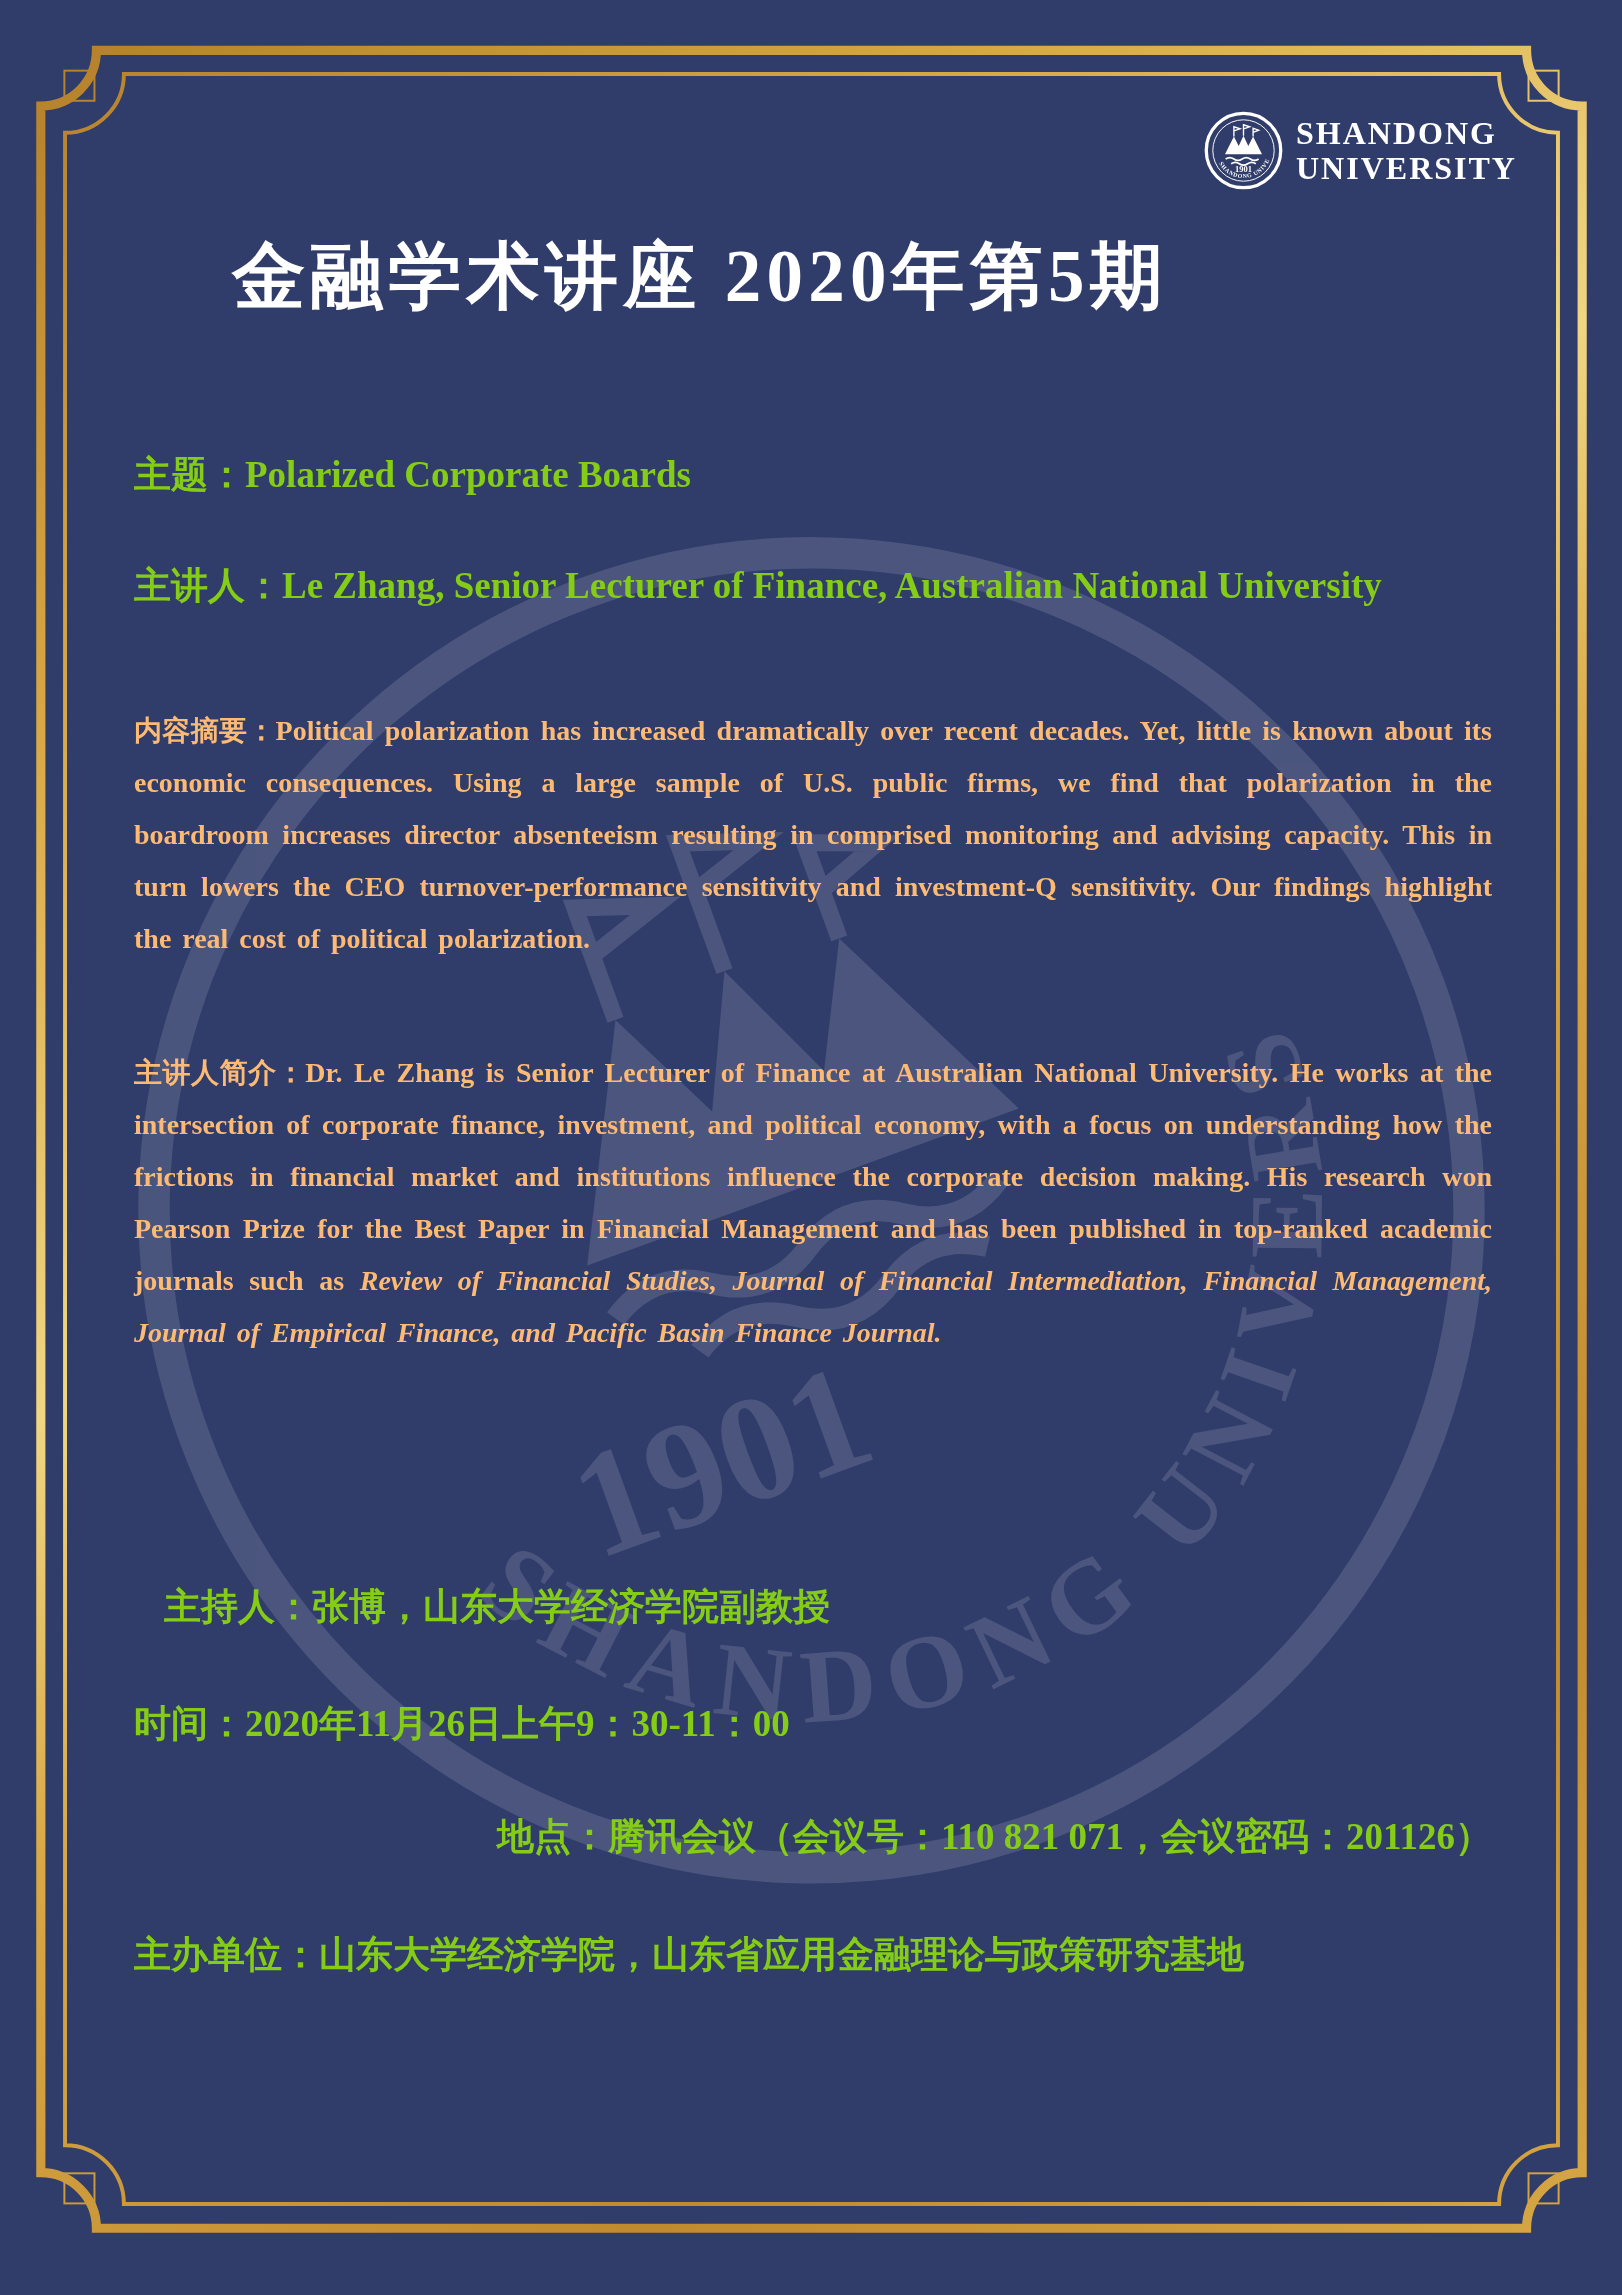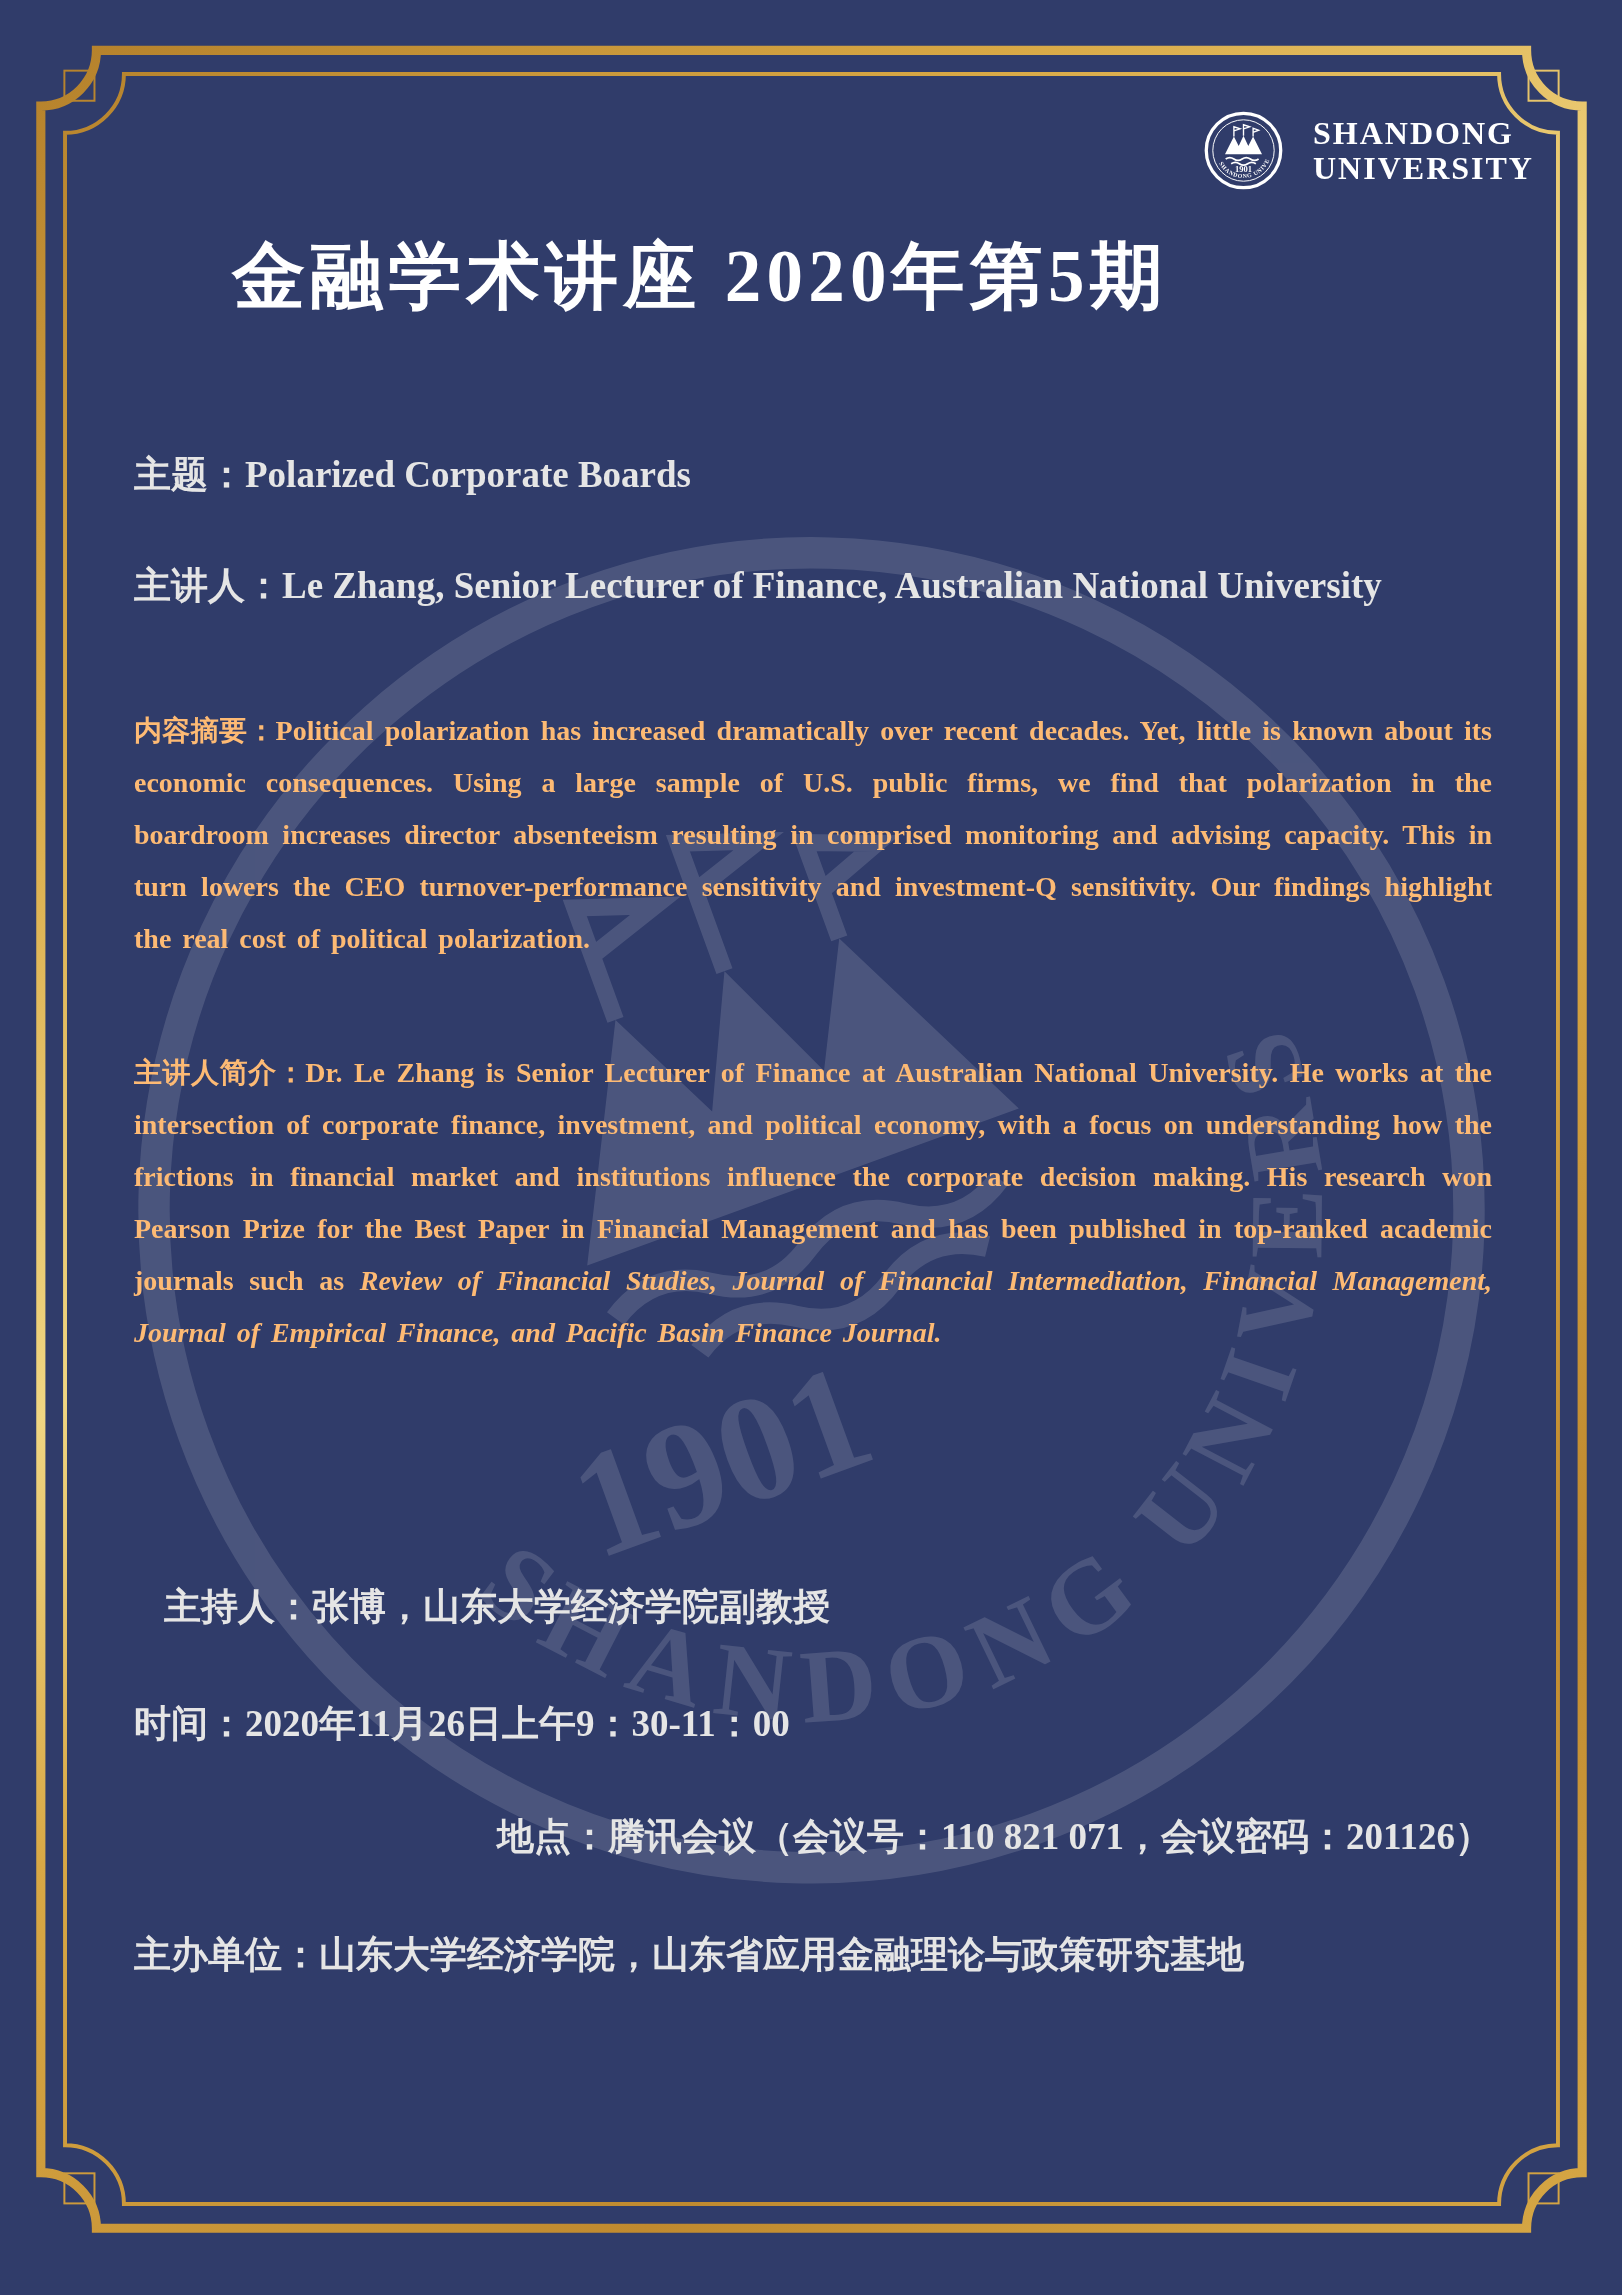--- a/index.html
+++ b/index.html
@@ -14,33 +14,33 @@
   svg.layer{position:absolute;left:0;top:0;}
   .poster-title{
     position:absolute;left:0;top:228px;width:1400px;
     text-align:center;
     font-size:73px;font-weight:bold;letter-spacing:5.2px;
     color:#ffffff;
   }
   .row{
     position:absolute;left:134px;width:1358px;
     font-size:37px;font-weight:bold;line-height:1.25;
-    color:#e5e5e5;white-space:nowrap;
+    color:#84cc16;white-space:nowrap;
   }
   .para{
     position:absolute;left:134px;width:1358px;
     font-size:28px;font-weight:bold;line-height:52px;
     text-align:justify;
     color:#fdba74;
     word-spacing:3.9px;
   }
   .lbl{font-weight:bold;}
   .italic{font-style:italic;}
   .logo-wrap{position:absolute;left:1203px;top:110px;display:flex;align-items:center;}
-  .logo-text{margin-left:29px;font-weight:bold;font-size:32px;line-height:35px;letter-spacing:2px;color:#ffffff;}
+  .logo-text{margin-left:12px;font-weight:bold;font-size:32px;line-height:35px;letter-spacing:2px;color:#ffffff;}
   .t-topic{top:452px;}
   .t-speaker{top:563px;}
   .t-abstract{top:705px;}
   .t-bio{top:1047px;}
   .t-host{top:1584px;margin-left:30px;}
   .t-time{top:1701px;}
   .t-venue{top:1814px;text-align:right;}
   .t-organizer{top:1932px;}
 </style>
 </head>

